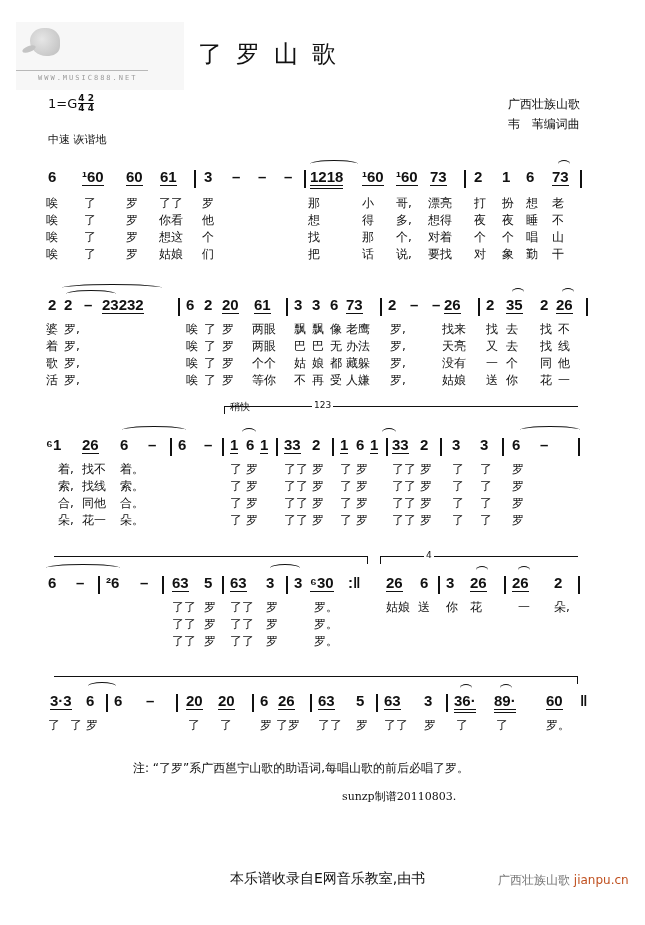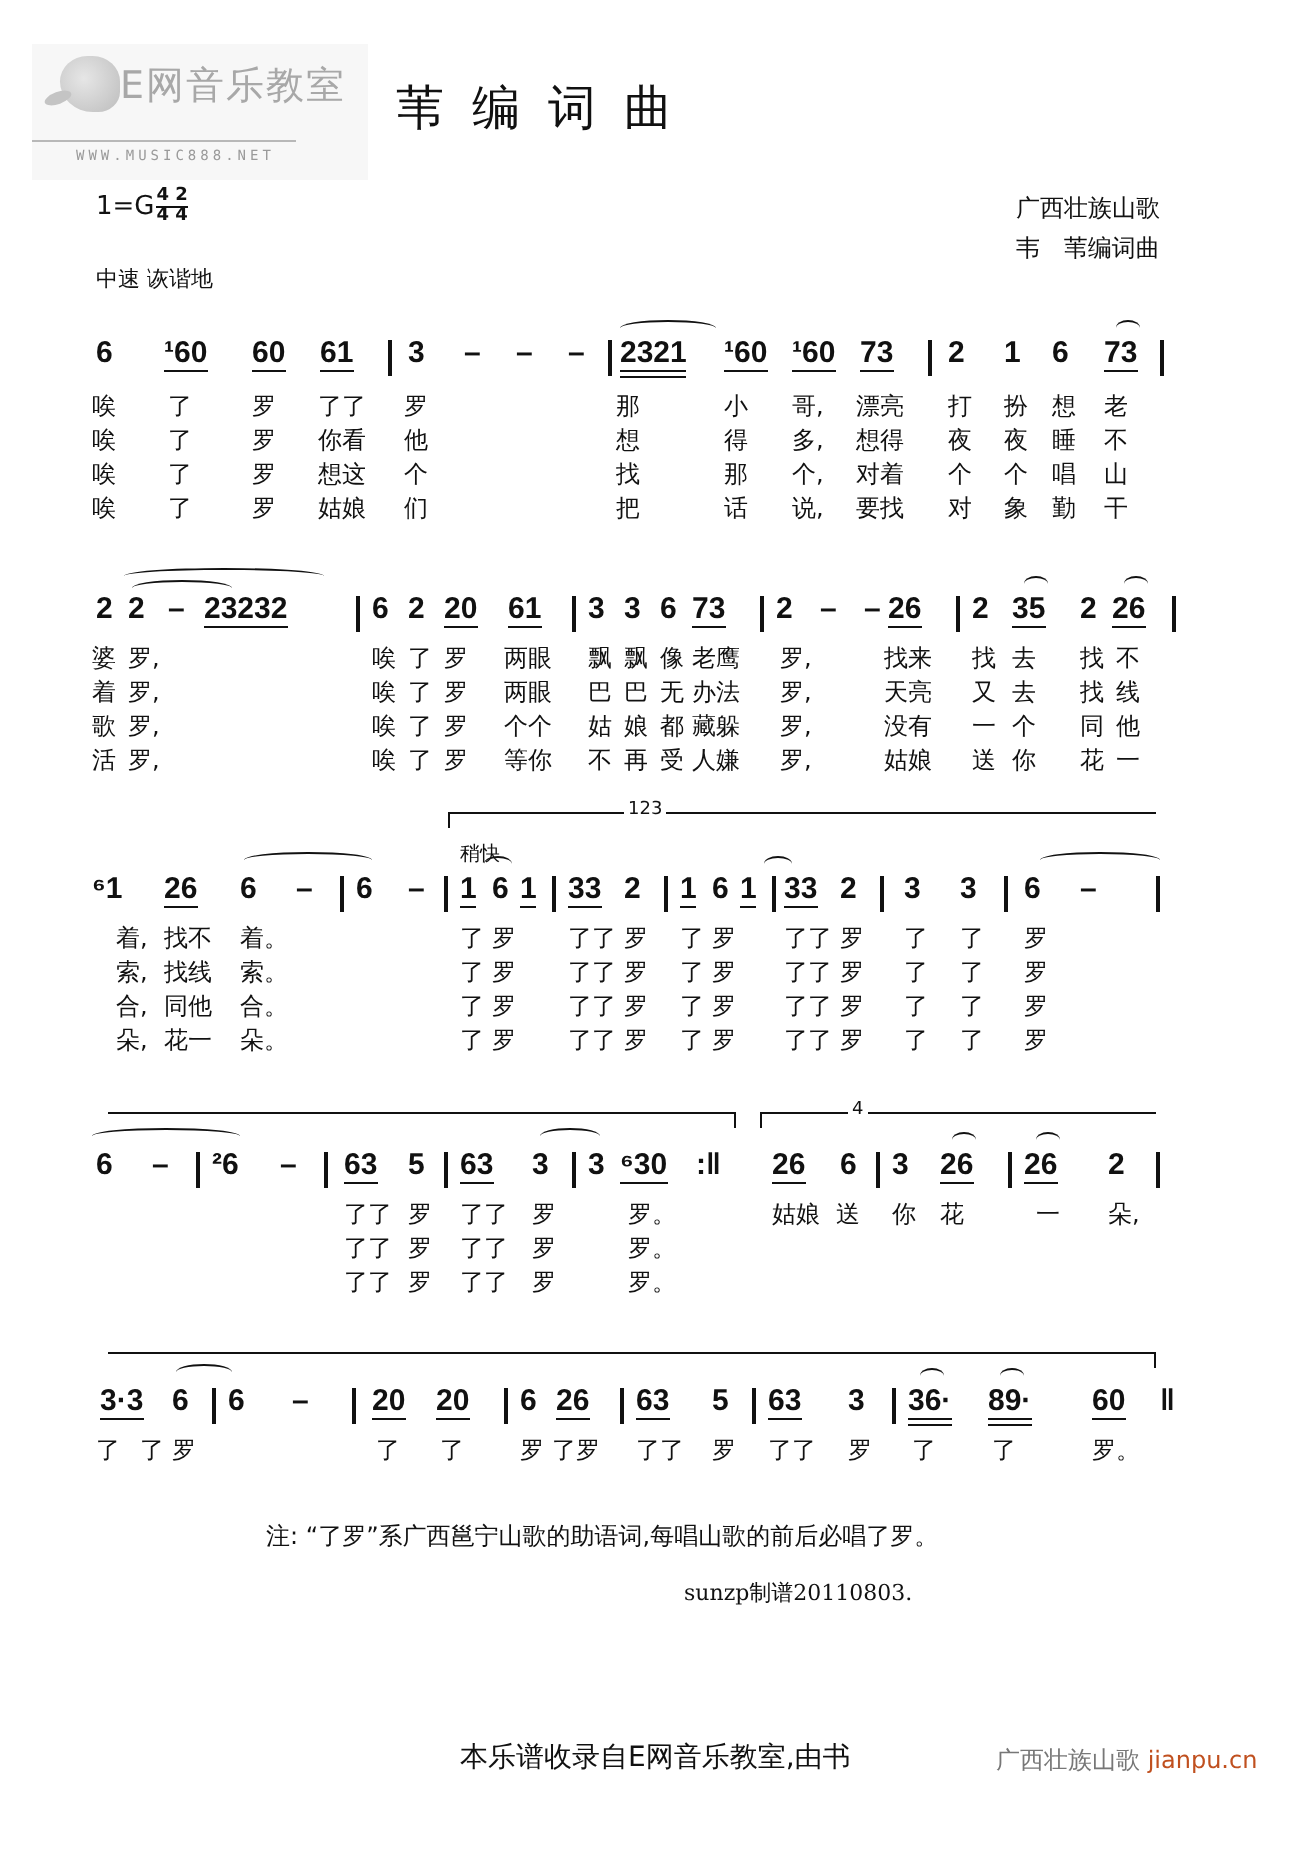--- a/index.html
+++ b/index.html
@@ -41,26 +41,25 @@
     .footer { position: absolute; left: 230px; top: 870px; font-size: 14px; }
     .wm { position: absolute; left: 498px; top: 872px; font-size: 12px; color: #777; font-family: "DejaVu Serif", serif; }
     .wm .brand { color: #c0501f; font-family: "DejaVu Sans", sans-serif; }
   </style>
 </head>
 <body>
 
 <div class="logo">
   <div class="logo-emblem"></div>
   <div class="logo-leaf"></div>
-  <div class="logo-text">E网音乐教室</div>
   <div class="logo-rule"></div>
   <div class="logo-url">WWW.MUSIC888.NET</div>
 </div>
 
-<div class="title">苇编词曲</div>
+<div class="title">了罗山歌</div>
 
 <div class="key">
   <span>1=G</span>
   <span class="timesig">
     <span class="num">4 2</span>
     <span>4 4</span>
   </span>
 </div>
 <div class="origin">广西壮族山歌</div>
 <div class="author">韦 苇编词曲</div>
@@ -71,21 +70,21 @@
     <span class="n" style="left:2px">6</span>
     <span class="n ul" style="left:36px">¹60</span>
     <span class="n ul" style="left:80px">60</span>
     <span class="n ul" style="left:114px">61</span>
     <span class="bar" style="left:148px"></span>
     <span class="n" style="left:158px">3</span>
     <span class="n" style="left:186px">–</span>
     <span class="n" style="left:212px">–</span>
     <span class="n" style="left:238px">–</span>
     <span class="bar" style="left:258px"></span>
-    <span class="n ul2" style="left:264px">2321</span>
+    <span class="n ul2" style="left:264px">1218</span>
     <span class="n ul" style="left:316px">¹60</span>
     <span class="n ul" style="left:350px">¹60</span>
     <span class="n ul" style="left:384px">73</span>
     <span class="bar" style="left:418px"></span>
     <span class="n" style="left:428px">2</span>
     <span class="n" style="left:456px">1</span>
     <span class="n" style="left:480px">6</span>
     <span class="n ul" style="left:506px">73</span>
     <span class="bar" style="left:534px"></span>
   </div>
@@ -254,21 +253,21 @@
     <span style="left:396px">姑娘</span>
     <span style="left:440px">送</span>
     <span style="left:460px">你</span>
     <span style="left:494px">花</span>
     <span style="left:512px">一</span>
   </div>
 </div>
 
 <div class="bracket" style="left:224px; top:406px; width:354px;"></div>
 <div class="blabel" style="left:312px; top:400px;">123</div>
-<div class="bsub" style="left:230px; top:420px;">稍快</div>
+<div class="bsub" style="left:230px; top:400px;">稍快</div>
 <div class="system" style="top:436px;">
   <div class="notes">
     <span class="n" style="left:0">⁶1</span>
     <span class="n ul" style="left:36px">26</span>
     <span class="n" style="left:74px">6</span>
     <span class="n" style="left:102px">–</span>
     <span class="bar" style="left:124px"></span>
     <span class="n" style="left:132px">6</span>
     <span class="n" style="left:158px">–</span>
     <span class="bar" style="left:176px"></span>

